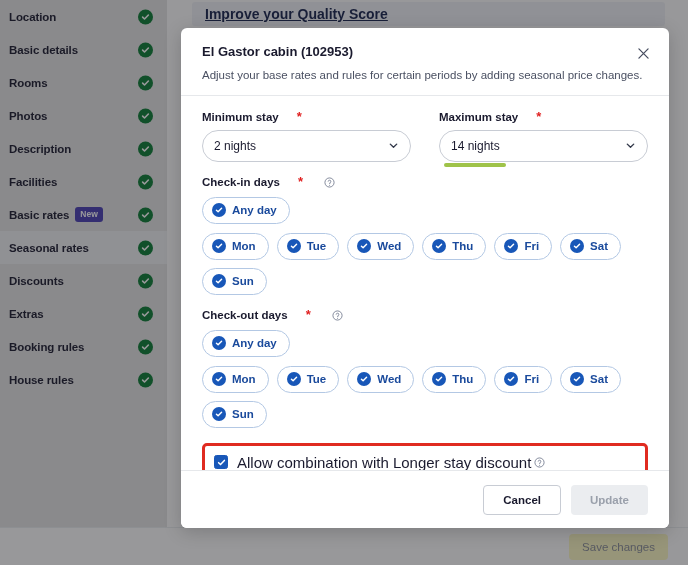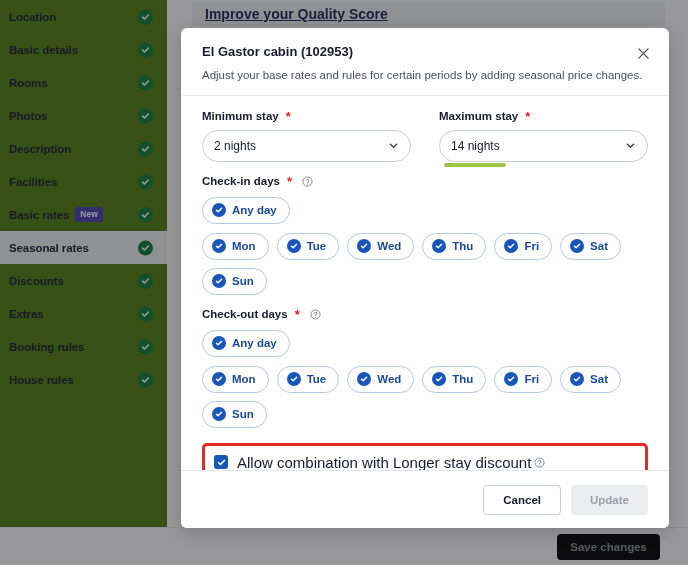--- a/index.html
+++ b/index.html
@@ -9,21 +9,21 @@
     overflow: hidden;
     background: #f5f5f5;
   }
   #app { position: relative; width: 688px; height: 565px; }
 
   
   .page { position: absolute; inset: 0; background: #ffffff; }
 
   .sidebar {
     position: absolute; left: 0; top: 0; width: 167px; height: 527px;
-    background: #4d7c0f;
+    background: #e5e5e5;
   }
   .nav-item {
     position: relative; height: 33px;
     display: flex; align-items: center;
     padding: 0 14px 0 9px;
   }
   .nav-item.active { background: #f1f2f4; }
   .nav-label {
     font-size: 11.5px; font-weight: bold; color: #1a1a2e;
     letter-spacing: -0.1px; white-space: nowrap;
@@ -71,25 +71,25 @@
     font-size: 14px; font-weight: bold; color: #17234d;
     text-decoration: underline; cursor: pointer;
   }
   .smiley { width: 13px; height: 13px; display: block; }
 
   .page-footer {
     position: absolute; left: 0; right: 0; bottom: 0; height: 38px;
     background: #ffffff; border-top: 1px solid #eceef1;
   }
   .save-changes-btn {
-    position: absolute; right: 28px; top: 6px;
+    position: absolute; right: 20px; top: 6px;
     height: 26px; padding: 0 13px;
-    background: #000000; color: #8a8f99; border: none; border-radius: 4px;
+    background: #fef9c3; color: #8a8f99; border: none; border-radius: 4px;
     font-family: "Liberation Sans", sans-serif;
-    font-size: 11.5px; font-weight: bold;
+    font-size: 11.5px; font-weight: normal;
     cursor: default;
   }
 
   
   .scrim { position: absolute; inset: 0; background: rgba(26,26,32,0.45); }
 
   
   .modal {
     position: absolute; left: 181px; top: 28px;
     width: 488px; height: 500px;
@@ -108,21 +108,21 @@
   }
   .modal-close svg { width: 11px; height: 11px; display: block; }
   .divider { height: 1px; background: #e6e8eb; }
 
   .modal-body { padding: 14px 21px 0 21px; }
 
   .row2 { display: flex; gap: 28px; }
   .field { flex: 1; position: relative; }
   .field-label {
     font-size: 11.5px; font-weight: bold; color: #1a1a2e;
-    display: flex; align-items: center; gap: 7px; margin-bottom: 7px;
+    display: flex; align-items: flex-end; gap: 18px; margin-bottom: 7px;
   }
   .req { color: #e02020; font-size: 13px; line-height: 1; }
   .help-icon {
     width: 11px; height: 11px; display: inline-block; margin-left: 3px;
     color: #7a8194;
   }
   .help-icon svg { width: 11px; height: 11px; display: block; }
   .select-box {
     height: 32px; width: 100%;
     border: 1px solid #c8ccd4; border-radius: 16px;

